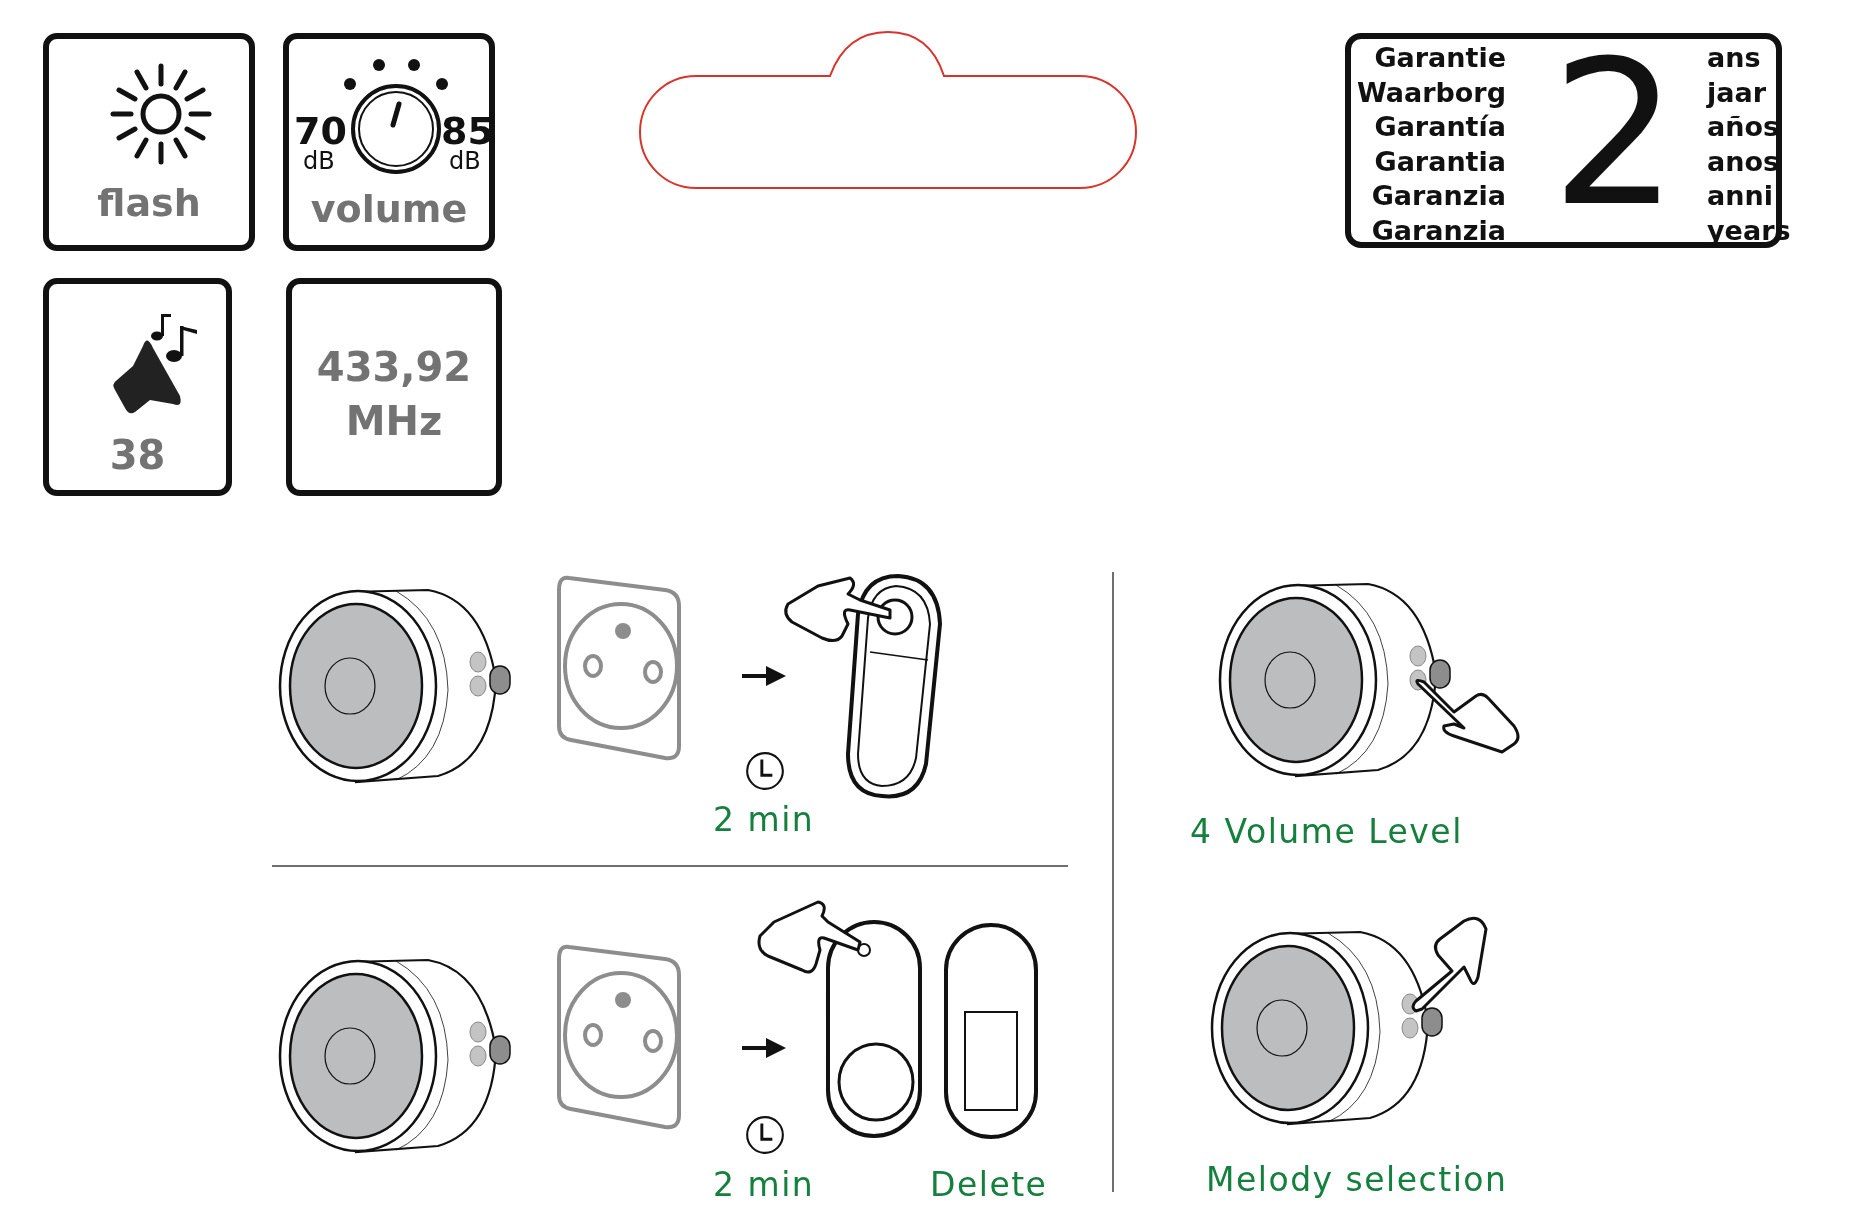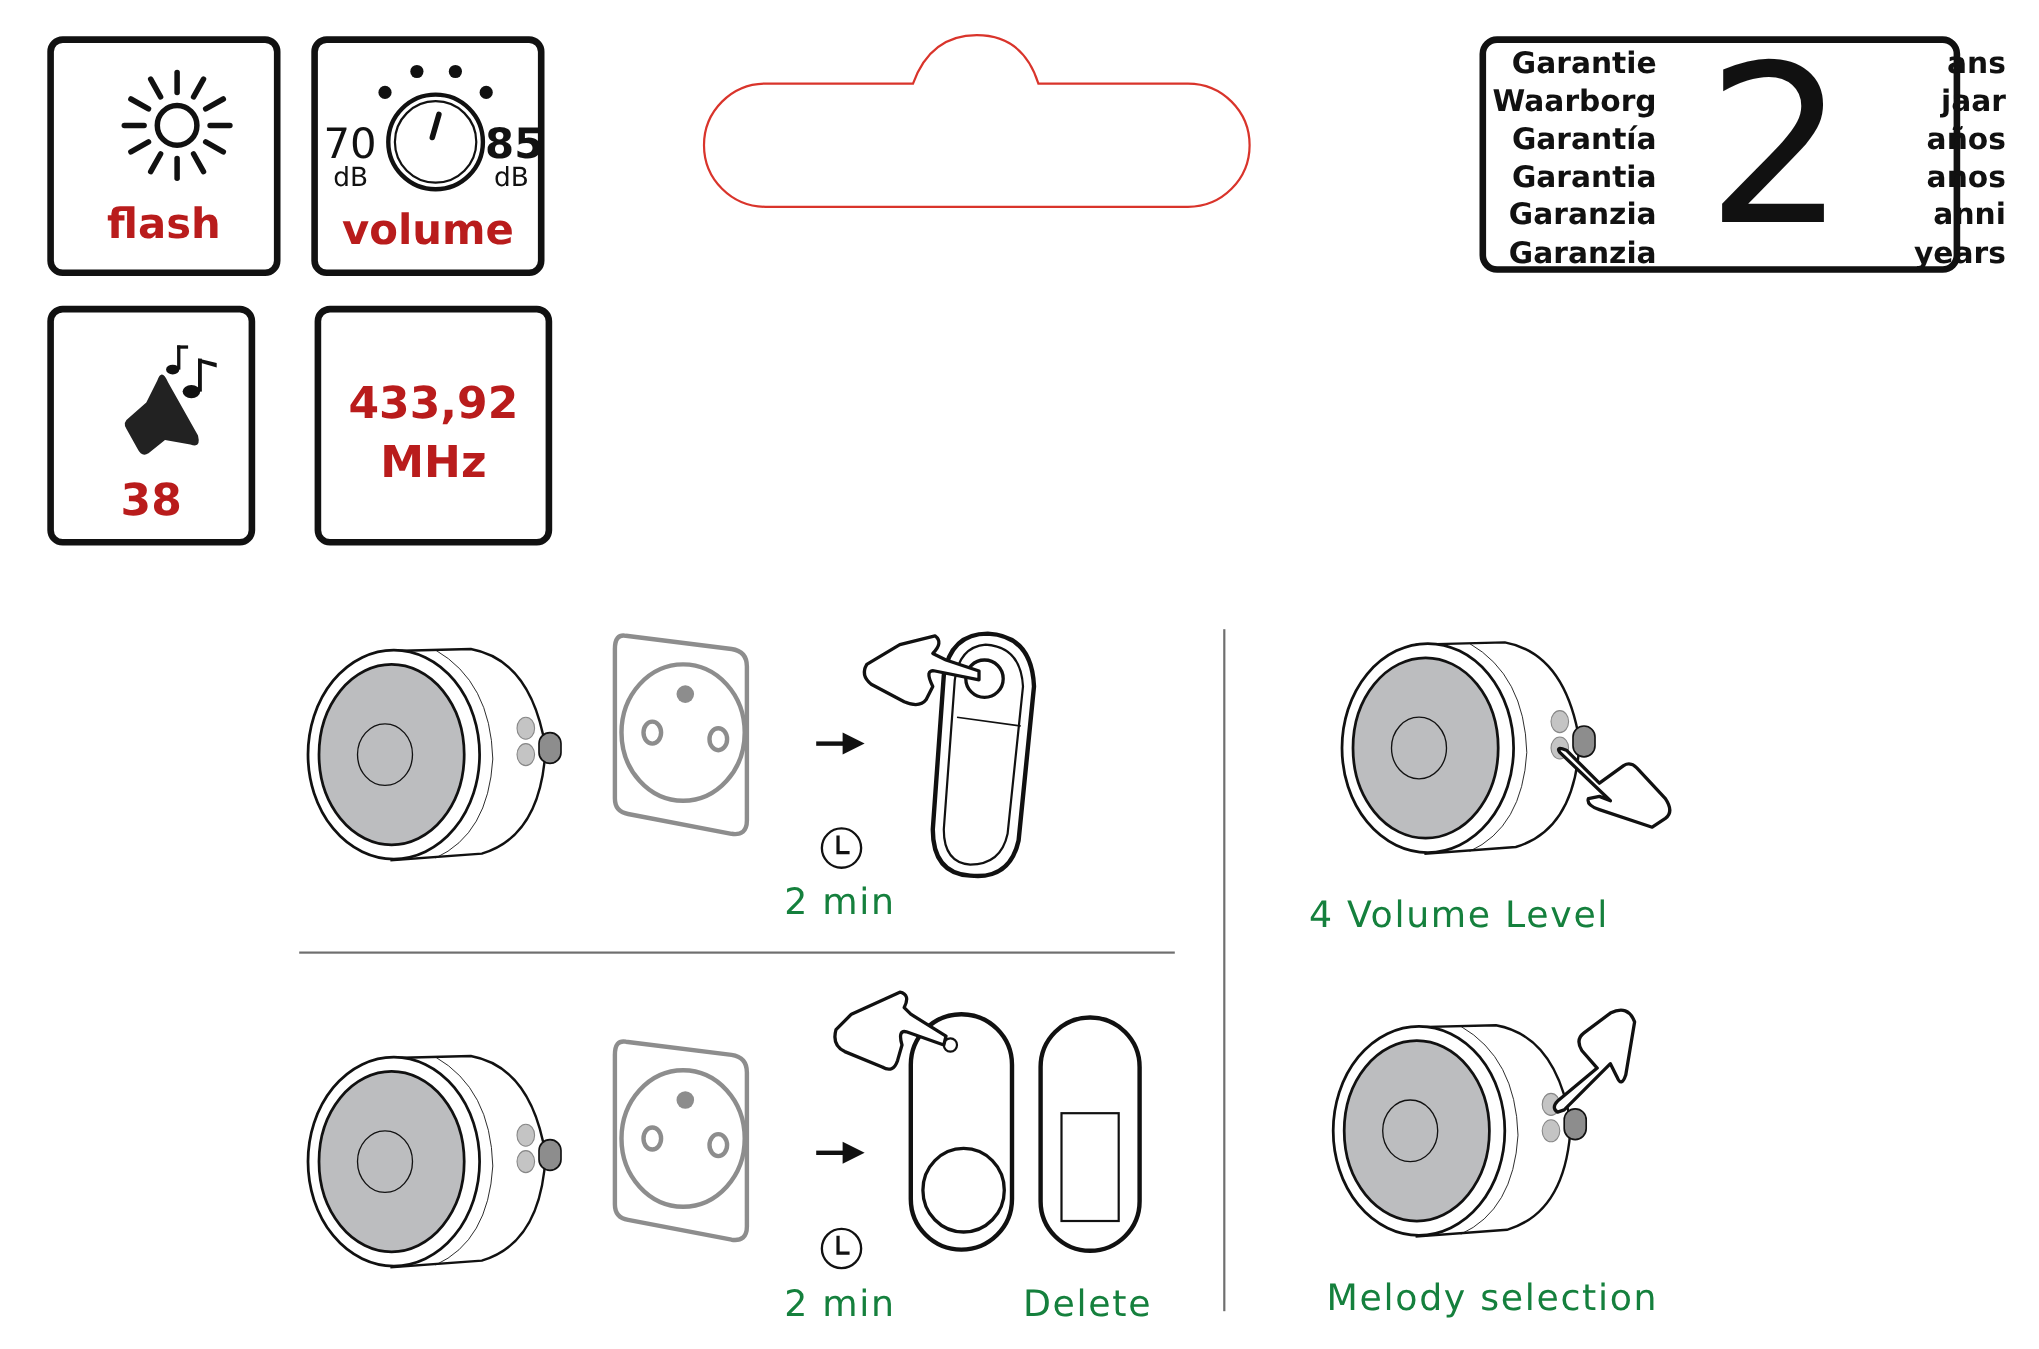--- a/index.html
+++ b/index.html
@@ -1,23 +1,23 @@
 <!DOCTYPE html>
 <html><head>
 <meta charset="utf-8">
 <style>
   html, body { margin: 0; padding: 0; background: #ffffff; }
   body { width: 1854px; height: 1226px; position: relative; overflow: hidden;
          font-family: "DejaVu Sans", sans-serif; color: #111; }
   .abs { position: absolute; }
   .spec-box { position: absolute; border: 6px solid #111; border-radius: 14px; box-sizing: border-box; background: #fff; }
-  .lbl { position: absolute; left: 0; right: 0; text-align: center; font-weight: bold; color: #b91c1c; }
+  .lbl { position: absolute; left: 0; right: 0; text-align: center; font-weight: bold; color: #737373; }
   .warranty-left div, .warranty-right div { font-size: 27px; font-weight: bold; line-height: 34.5px; }
   .warranty-left { text-align: right; }
-  .warranty-right { text-align: right; margin-left: 33px; }
+  .warranty-right { text-align: left; }
   .caption { position: absolute; font-size: 33px; letter-spacing: 1.5px; color: #15803d; white-space: nowrap; }
   svg { overflow: visible; }
 </style>
 </head>
 <body>
 
 <div class="spec-box" style="left:43px; top:33px; width:212px; height:218px;">
   <svg class="abs" style="left:62px; top:25px;" width="100" height="100" viewBox="0 0 100 100">
     <circle cx="50" cy="50" r="18" fill="none" stroke="#111" stroke-width="5"></circle>
     <g stroke="#111" stroke-width="5" stroke-linecap="round">
@@ -41,21 +41,21 @@
 <div class="spec-box" style="left:283px; top:33px; width:212px; height:218px;">
   <svg class="abs" style="left:52px; top:10px;" width="110" height="130" viewBox="0 0 110 130">
     <circle cx="55" cy="80" r="43" fill="none" stroke="#111" stroke-width="4"></circle>
     <circle cx="55" cy="80" r="37" fill="none" stroke="#111" stroke-width="2"></circle>
     <line x1="52" y1="76" x2="58" y2="55" stroke="#111" stroke-width="5" stroke-linecap="round"></line>
     <circle cx="9" cy="35" r="6" fill="#111"></circle>
     <circle cx="38" cy="16" r="6" fill="#111"></circle>
     <circle cx="73" cy="16" r="6" fill="#111"></circle>
     <circle cx="101" cy="35" r="6" fill="#111"></circle>
   </svg>
-  <div class="abs" style="left:5px; top:70px; font-size:38px; font-weight:normal;">70</div>
+  <div class="abs" style="left:5px; top:70px; font-size:38px; font-weight:bold;">70</div>
   <div class="abs" style="left:14px; top:108px; font-size:24px;">dB</div>
   <div class="abs" style="left:152px; top:70px; font-size:38px; font-weight:bold;">85</div>
   <div class="abs" style="left:160px; top:108px; font-size:24px;">dB</div>
   <div class="lbl" style="top:148px; font-size:38px;">volume</div>
 </div>
 
 <div class="spec-box" style="left:43px; top:278px; width:189px; height:218px;">
   <svg class="abs" style="left:56px; top:20px;" width="110" height="110" viewBox="0 0 110 110">
     <path d="M38 42 Q42 30 48 44 L75 92 Q78 104 68 100 L45 96 L30 108 Q24 112 20 104 L10 86 Q6 80 12 76 L28 62 Z" fill="#222"></path>
     <g fill="#111">

